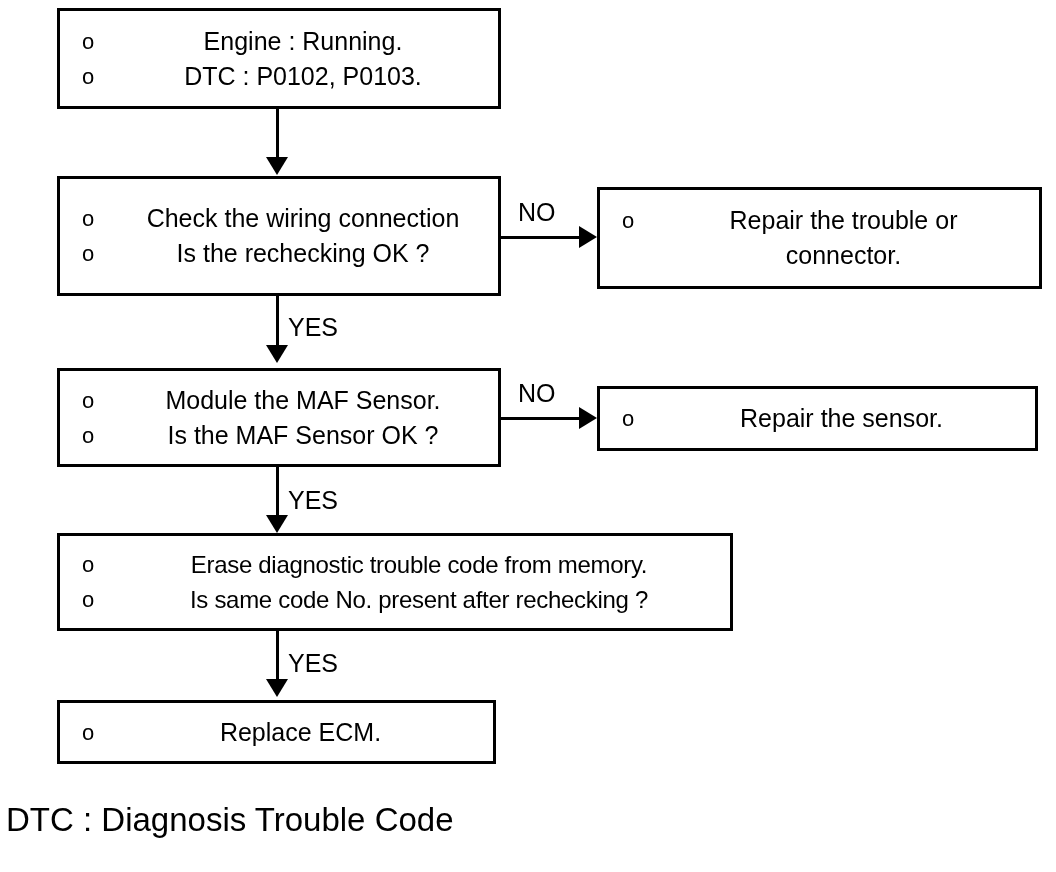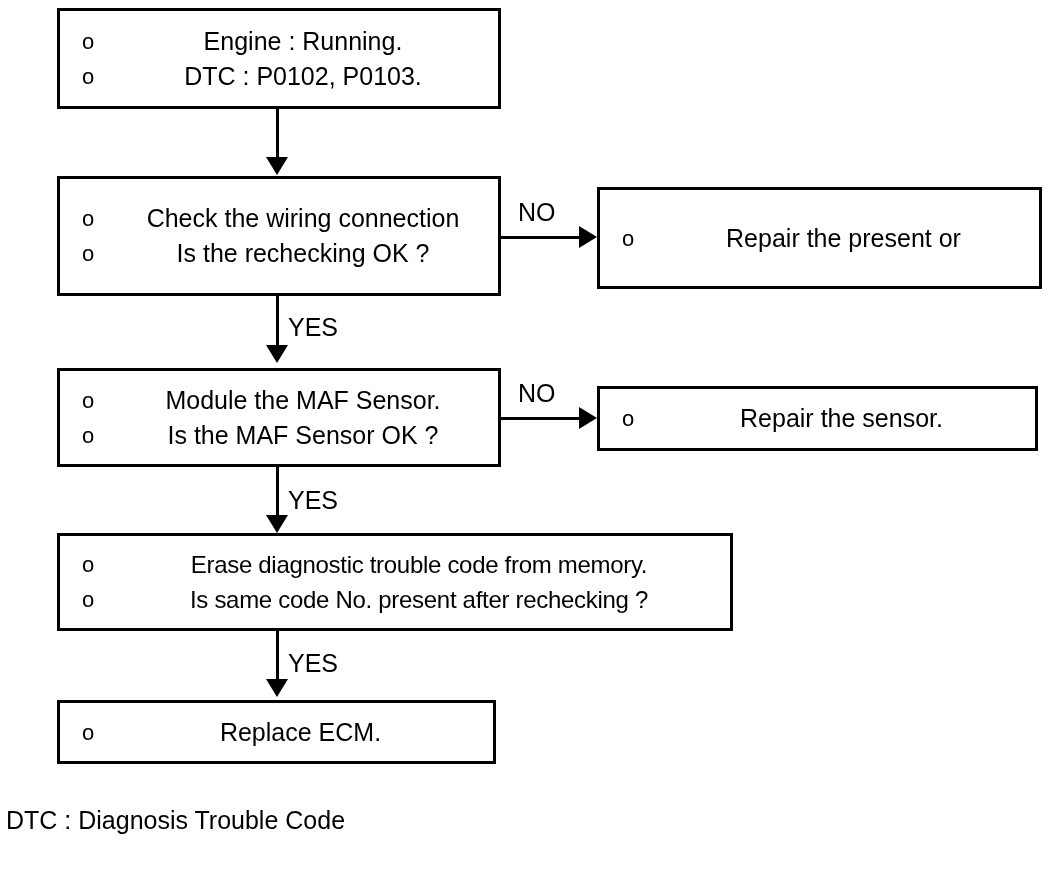--- a/index.html
+++ b/index.html
@@ -87,21 +87,21 @@
   .edge-label {
     position: absolute;
     font-size: 25px;
     line-height: 27px;
     white-space: nowrap;
   }
 
   
   .legend {
     position: absolute;
-    font-size: 25px;
+    font-size: 33px;
     line-height: 38px;
     white-space: pre;
   }
 </style>
 </head>
 <body>
 
 <div id="canvas">
 
   <div class="flow-box pad-l" style="left:57px; top:8px; width:444px; height:101px;">
@@ -129,21 +129,25 @@
     </div>
   </div>
 
   <div class="h-line" style="left:501px; top:236px; width:80px;"></div>
   <div class="arrow-right" style="left:579px; top:226px;"></div>
   <div class="edge-label" style="left:518px; top:199px;">NO</div>
 
   <div class="flow-box pad-l" style="left:597px; top:187px; width:445px; height:102px;">
     <div class="flow-line">
       <span class="bullet">o</span>
-      <span class="txt">Repair the present or</span>
+      <span class="txt">Repair the trouble or</span>
+    </div>
+    <div class="flow-line">
+      <span class="bullet-spacer"></span>
+      <span class="txt">connector.</span>
     </div>
   </div>
 
   <div class="v-line" style="left:276px; top:296px; height:51px;"></div>
   <div class="arrow-down" style="left:266px; top:345px;"></div>
   <div class="edge-label" style="left:288px; top:314px;">YES</div>
 
   <div class="flow-box pad-l" style="left:57px; top:368px; width:444px; height:99px;">
     <div class="flow-line">
       <span class="bullet">o</span>

